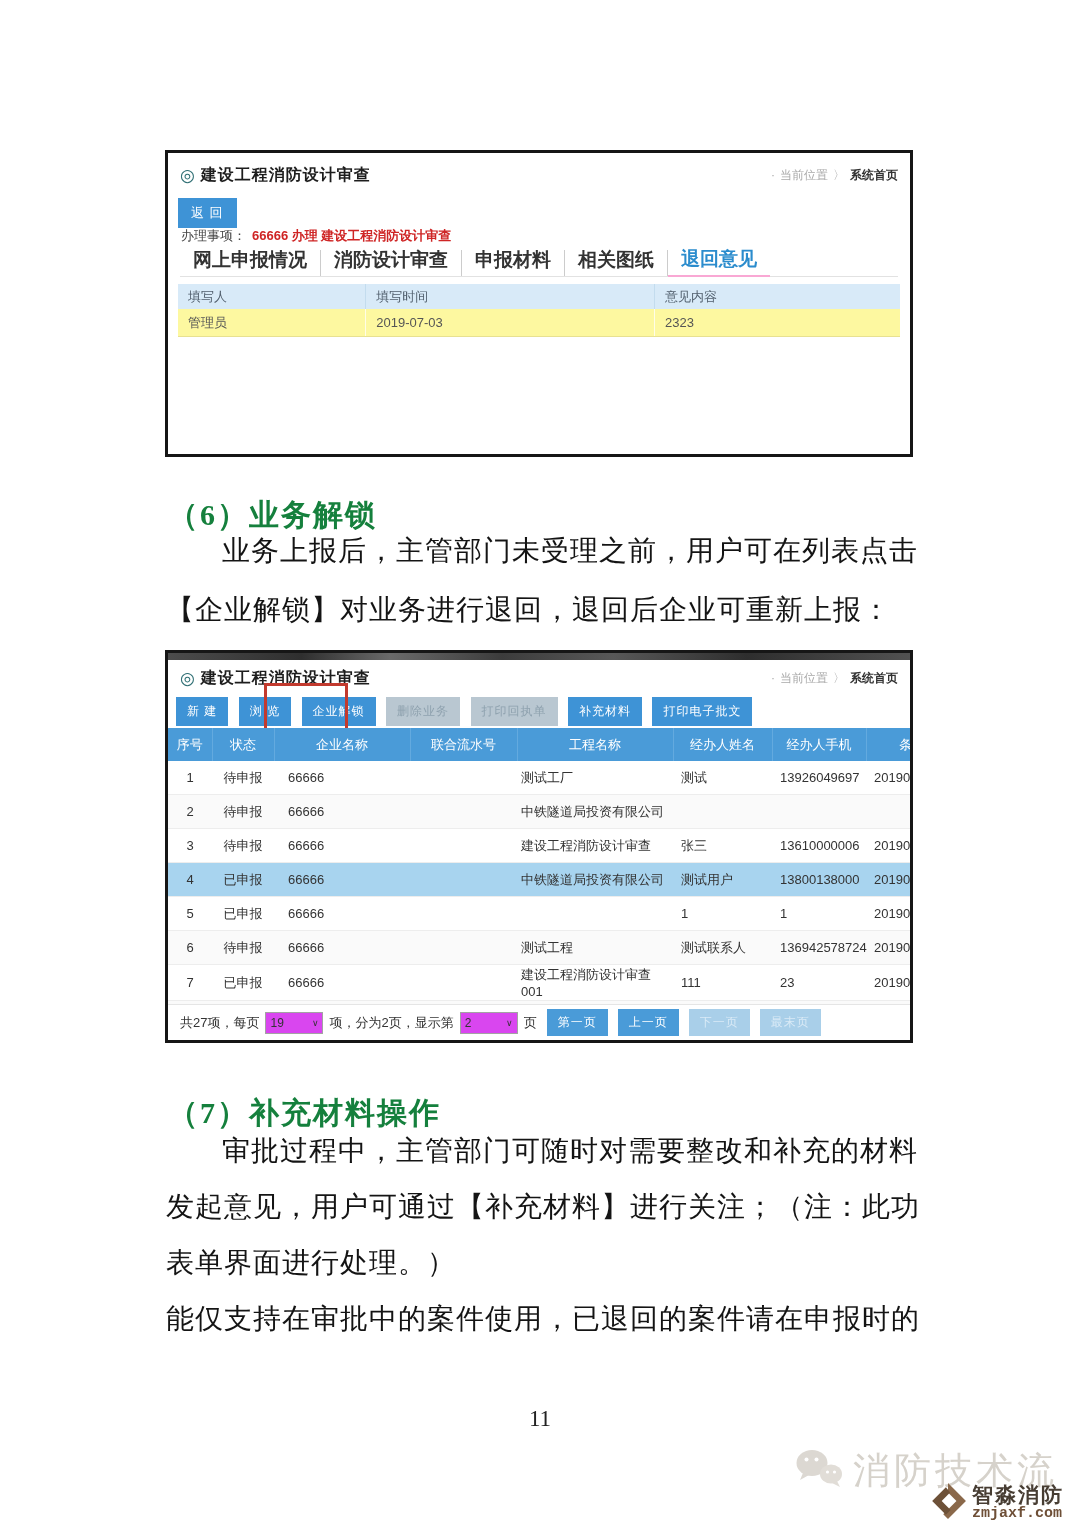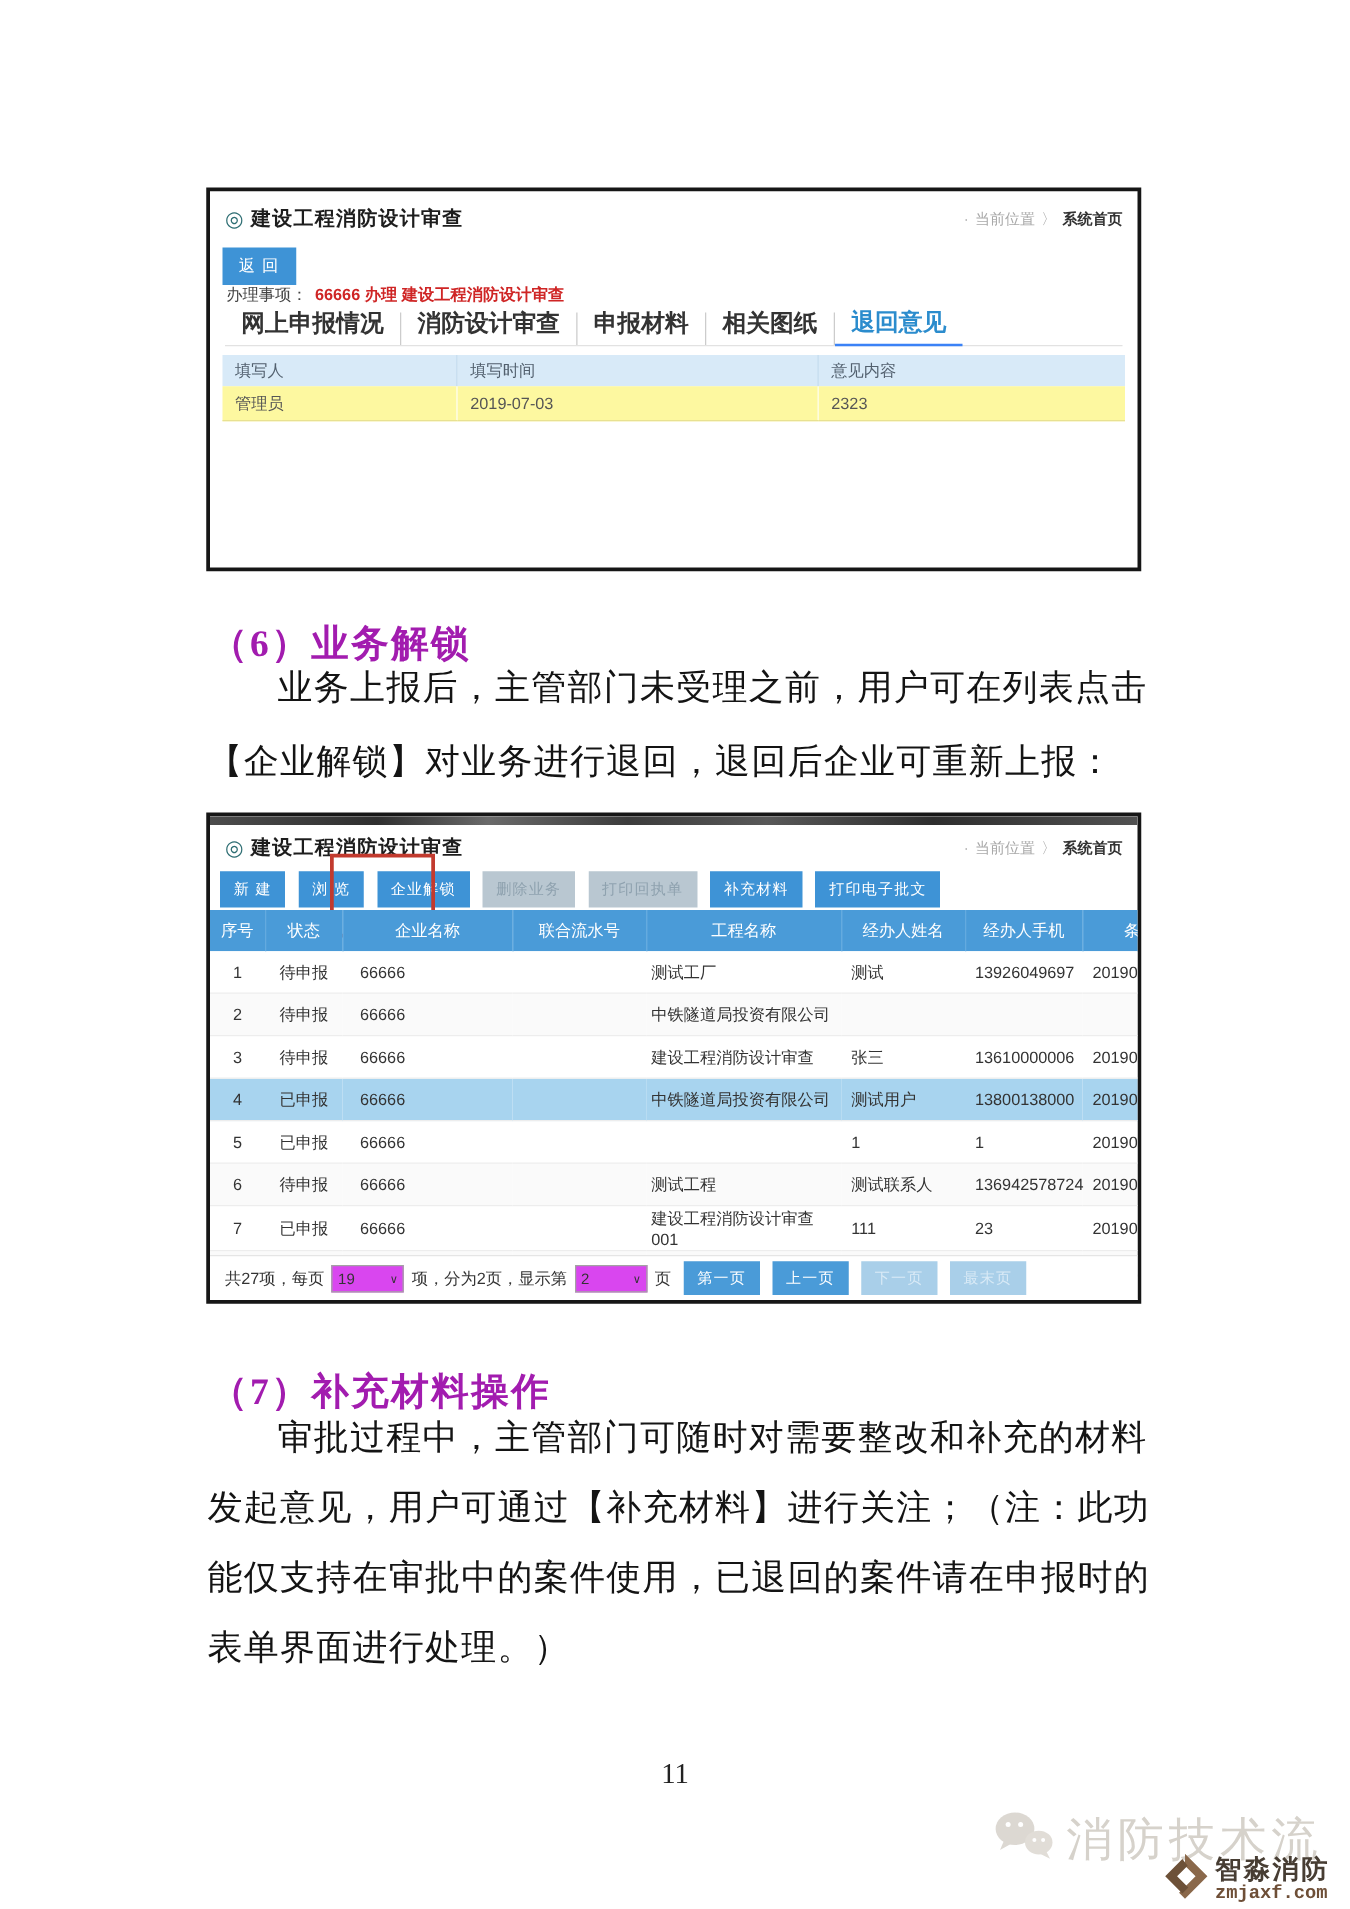--- a/index.html
+++ b/index.html
@@ -26,21 +26,21 @@
   .back-btn{position:absolute;left:10px;top:45px;padding:6px 13px;font-size:13px;}
 
   .matter-row{position:absolute;left:13px;top:74px;font-size:13px;color:#444;}
   .matter-value{color:#cf2525;font-weight:bold;margin-left:6px;}
 
   .tabs{position:absolute;left:12px;top:96px;right:12px;height:27px;display:flex;align-items:flex-end;
         border-bottom:1px solid #e2e2e2;}
   .tab{font-size:19px;font-weight:bold;color:#333;padding:0 13px 7px 13px;border-right:1px solid #ccc;
        cursor:pointer;line-height:1;}
   .tab:last-child{border-right:none;}
-  .tab.active{color:#2b8ccd;font-weight:bold;border-bottom:2px solid #3b82f6;margin-bottom:-1px;}
+  .tab.active{color:#2b8ccd;font-weight:bold;border-bottom:2px solid #f9a8d4;margin-bottom:-1px;}
 
   table{border-collapse:collapse;}
   .tbl1{position:absolute;left:10px;top:131px;width:722px;font-size:13px;table-layout:fixed;}
   .tbl1 th{background:#d8eaf8;color:#52606e;font-weight:normal;text-align:left;height:25px;
            padding:0 0 0 10px;border-right:1px solid #c3dcee;}
   .tbl1 th:last-child{border-right:none;}
   .tbl1 td{background:#fdf8a0;color:#555;height:27px;padding:0 0 0 10px;
            border-right:1px solid rgba(255,255,255,.75);border-bottom:1px solid #e8e191;}
   .tbl1 td:last-child{border-right:none;}
 
@@ -66,21 +66,21 @@
   .pager{position:absolute;left:0;right:0;bottom:0;height:35px;border-top:1px solid #e5e5e5;
          display:flex;align-items:center;padding-left:12px;font-size:13px;color:#333;gap:3px;background:#fff;}
   .pg-select{display:inline-flex;justify-content:space-between;align-items:center;width:48px;height:20px;
              border:1px solid #a3a3a3;padding:0 4px;font-size:12px;margin:0 3px;cursor:pointer;background:#d946ef;}
   .pg-select .chev{font-size:9px;color:#333;}
   .pg-btn{background:#4a9bd8;color:#fff;border:none;font-size:12px;padding:5px 11px;margin-left:7px;
           cursor:pointer;letter-spacing:1px;}
   .pg-btn.off{background:#a9cfe9;color:#d9eaf6;}
 
   
-  .doc-h{position:absolute;left:168px;font-size:30px;font-weight:bold;color:#a21caf;letter-spacing:2px;white-space:nowrap;}
+  .doc-h{position:absolute;left:168px;font-size:30px;font-weight:bold;color:#15803d;letter-spacing:2px;white-space:nowrap;}
   .h6{top:470px;}
   .h7{top:1068px;}
   .doc-p{position:absolute;left:166px;width:790px;font-size:28px;color:#141414;}
   .p6{top:521px;line-height:59px;}
   .p7{top:1123px;line-height:56px;}
   .doc-p .ln{white-space:nowrap;letter-spacing:1px;}
   .doc-p .ln.first{text-indent:56px;}
 
   .pageno{position:absolute;top:1406px;left:0;width:100%;text-align:center;font-size:23px;color:#222;}
 
@@ -299,22 +299,22 @@
       <button class="pg-btn">上一页</button>
       <button class="pg-btn off">下一页</button>
       <button class="pg-btn off">最末页</button>
     </div>
   </section>
 
   <h2 class="doc-h h7">（7）补充材料操作</h2>
   <div class="doc-p p7">
     <div class="ln first">审批过程中，主管部门可随时对需要整改和补充的材料</div>
     <div class="ln">发起意见，用户可通过【补充材料】进行关注；（注：此功</div>
+    <div class="ln">表单界面进行处理。）</div>
     <div class="ln">能仅支持在审批中的案件使用，已退回的案件请在申报时的</div>
-    <div class="ln">表单界面进行处理。）</div>
   </div>
 
   <div class="pageno">11</div>
 
   <div class="wm">
     <span>
       <svg width="52" height="46" viewBox="0 0 52 46">
         <ellipse cx="19" cy="17" rx="15.5" ry="13" fill="#dcd8d2"></ellipse>
         <path d="M10 27 L7 34 L16 29 Z" fill="#dcd8d2"></path>
         <circle cx="13.5" cy="13.5" r="2" fill="#ffffff"></circle>

